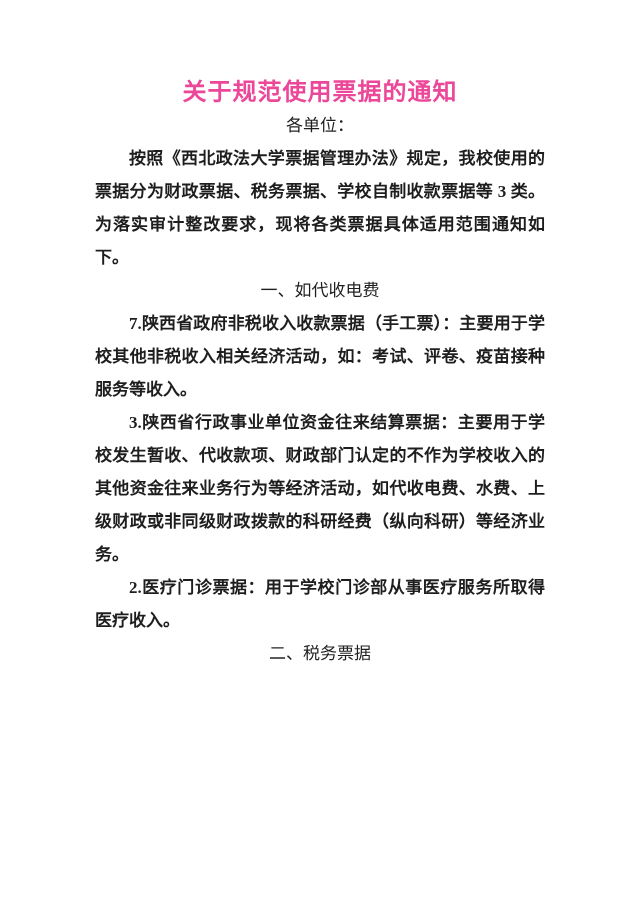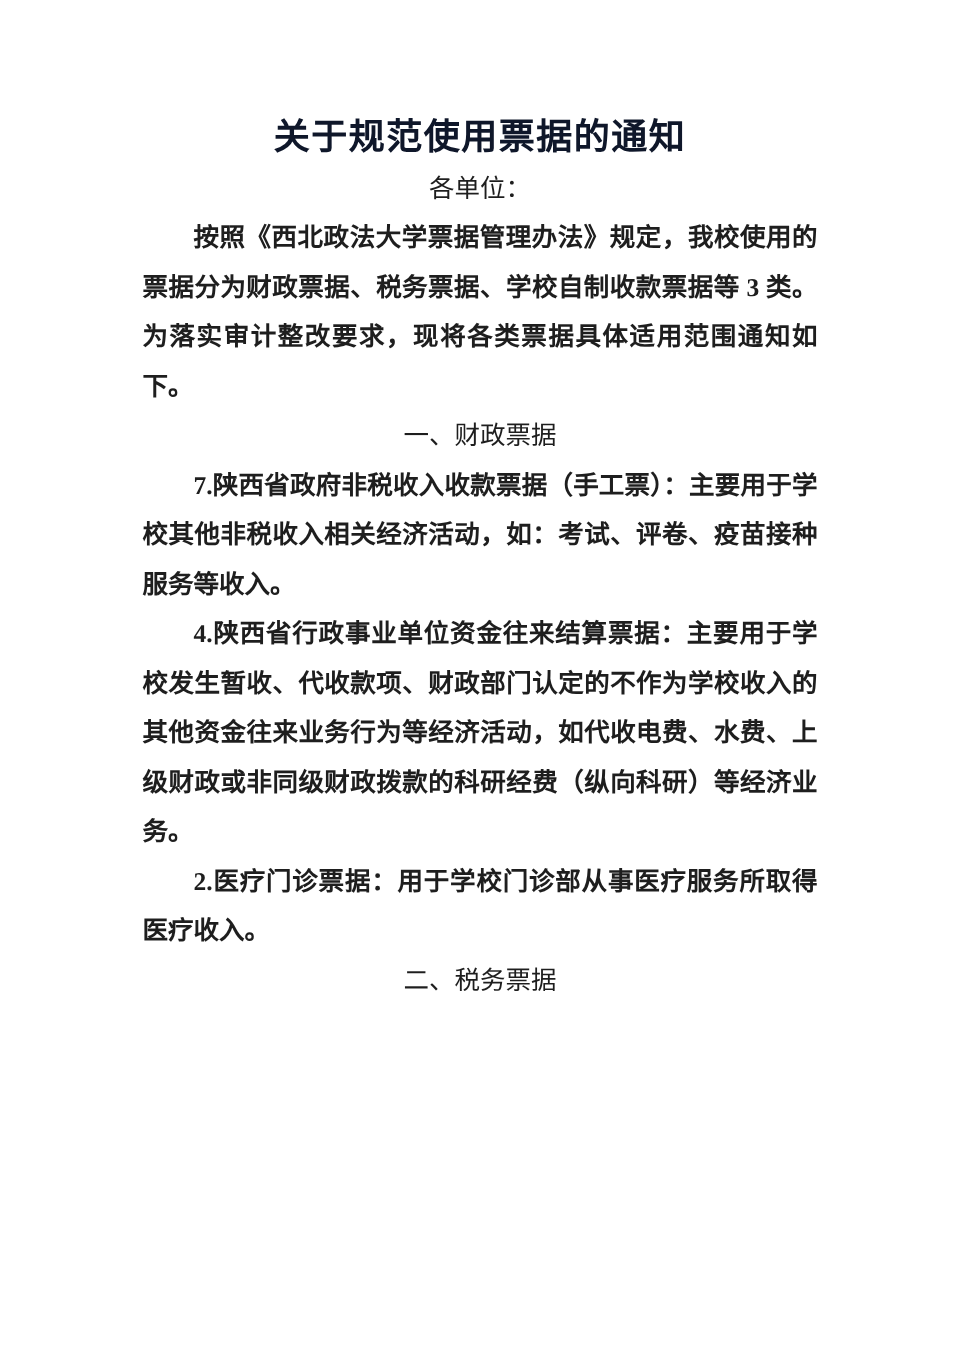--- a/index.html
+++ b/index.html
@@ -22,21 +22,21 @@
     top: 75px;
     left: 95px;
     width: 450px;
   }
 
   .doc-title {
     font-family: "Liberation Sans", "DejaVu Sans", sans-serif;
     font-size: 24px;
     font-weight: 700;
     line-height: 34px;
-    color: #0f172a;
+    color: #ec4899;
     text-align: center;
     letter-spacing: 1px;
   }
 
   .body-text {
     font-family: "Liberation Serif", "DejaVu Serif", serif;
     font-size: 17px;
     line-height: 33px;
     color: #1e1e1e;
   }
@@ -64,26 +64,26 @@
   <div class="doc">
 
     <h1 class="doc-title">关于规范使用票据的通知</h1>
 
     <div class="body-text">
 
       <p class="para salutation">各单位：</p>
 
       <p class="para indent">按照《西北政法大学票据管理办法》规定，我校使用的票据分为财政票据、税务票据、学校自制收款票据等 3 类。为落实审计整改要求，现将各类票据具体适用范围通知如下。</p>
 
-      <p class="para section-heading">一、财政票据</p>
+      <p class="para section-heading">一、如代收电费</p>
 
 
       <p class="para indent">7.陕西省政府非税收入收款票据（手工票）：主要用于学校其他非税收入相关经济活动，如：考试、评卷、疫苗接种服务等收入。</p>
 
-      <p class="para indent">4.陕西省行政事业单位资金往来结算票据：主要用于学校发生暂收、代收款项、财政部门认定的不作为学校收入的其他资金往来业务行为等经济活动，如代收电费、水费、上级财政或非同级财政拨款的科研经费（纵向科研）等经济业务。</p>
+      <p class="para indent">3.陕西省行政事业单位资金往来结算票据：主要用于学校发生暂收、代收款项、财政部门认定的不作为学校收入的其他资金往来业务行为等经济活动，如代收电费、水费、上级财政或非同级财政拨款的科研经费（纵向科研）等经济业务。</p>
 
 
       <p class="para indent">2.医疗门诊票据：用于学校门诊部从事医疗服务所取得医疗收入。</p>
 
       <p class="para section-heading">二、税务票据</p>
 
     </div>
   </div>
 </div>
 

